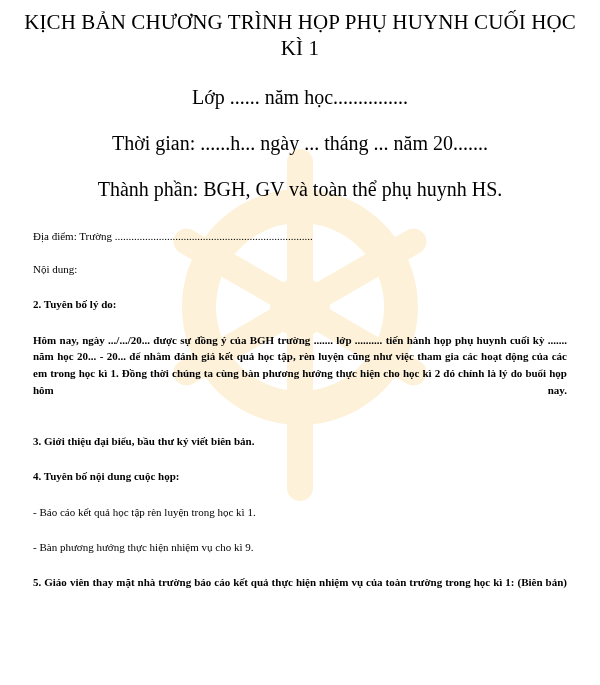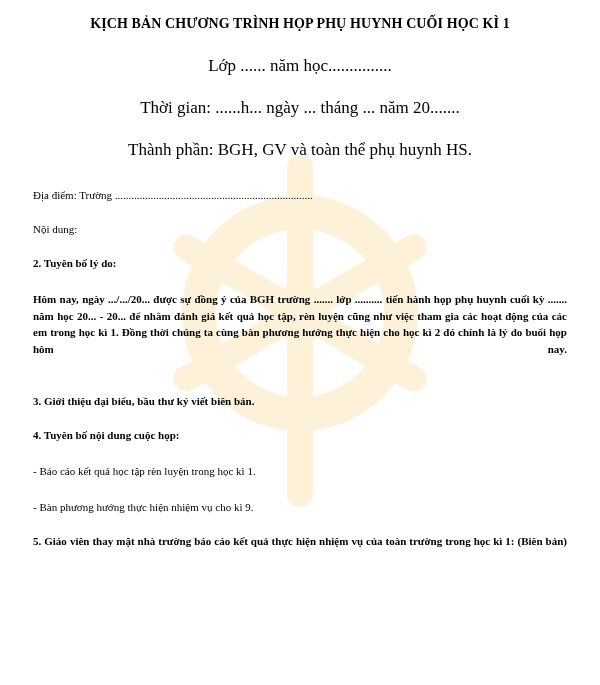--- a/index.html
+++ b/index.html
@@ -38,30 +38,30 @@
   .watermark svg { display: block; width: 100%; height: 100%; }
 
   
   .content {
     position: relative;
     z-index: 1;
   }
 
   .doc-title {
     text-align: center;
-    font-weight: bold;
-    font-size: 14px;
+    font-weight: normal;
+    font-size: 21px;
     letter-spacing: .1px;
-    margin: 15px 0 0 0;
+    margin: 9px 0 0 0;
     line-height: 1.25;
   }
 
   .centered {
     text-align: center;
-    font-size: 17px;
+    font-size: 20px;
     line-height: 1.3;
   }
   .c1 { margin-top: 22px; }
   .c2 { margin-top: 20px; }
   .c3 { margin-top: 20px; }
 
   .para {
     font-size: 11px;
     line-height: 1.52;
     margin: 11px;

